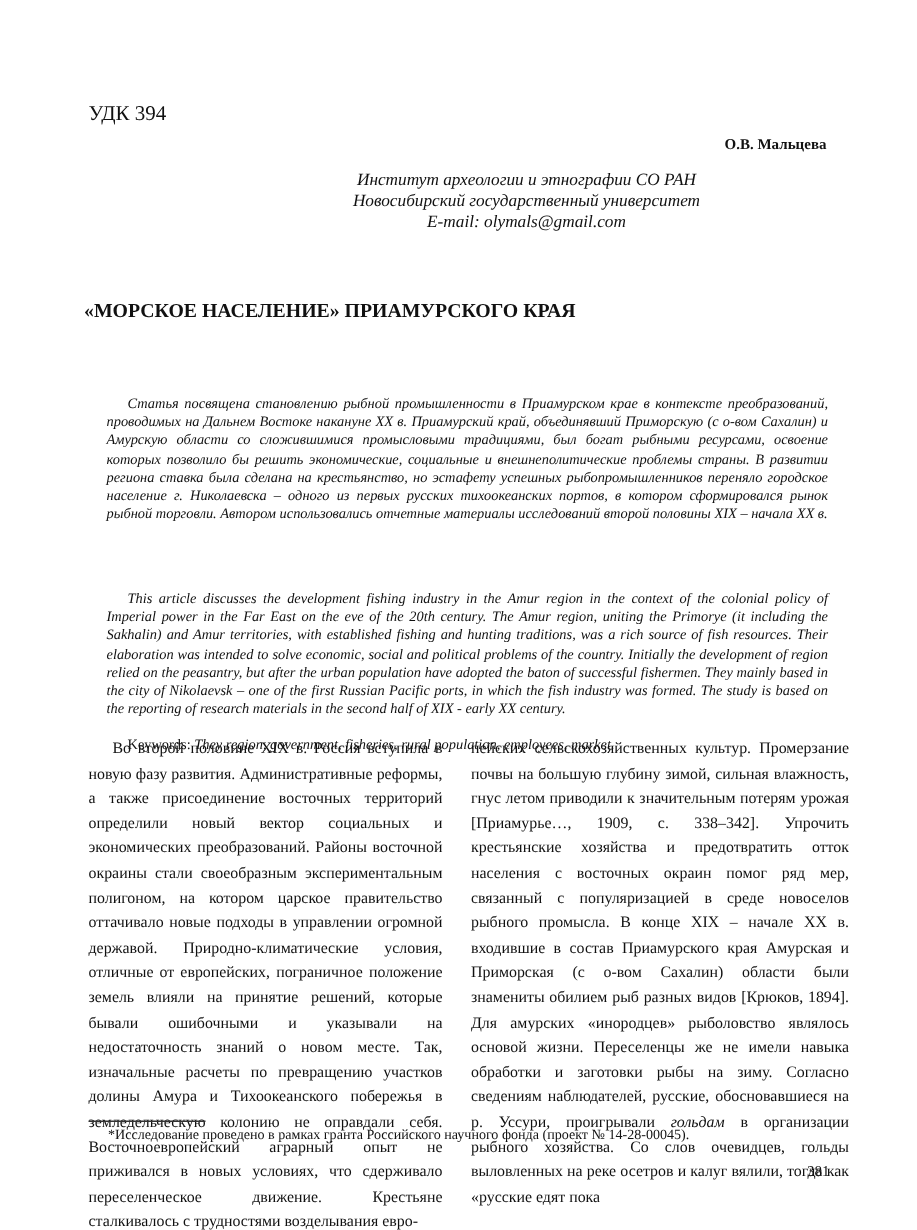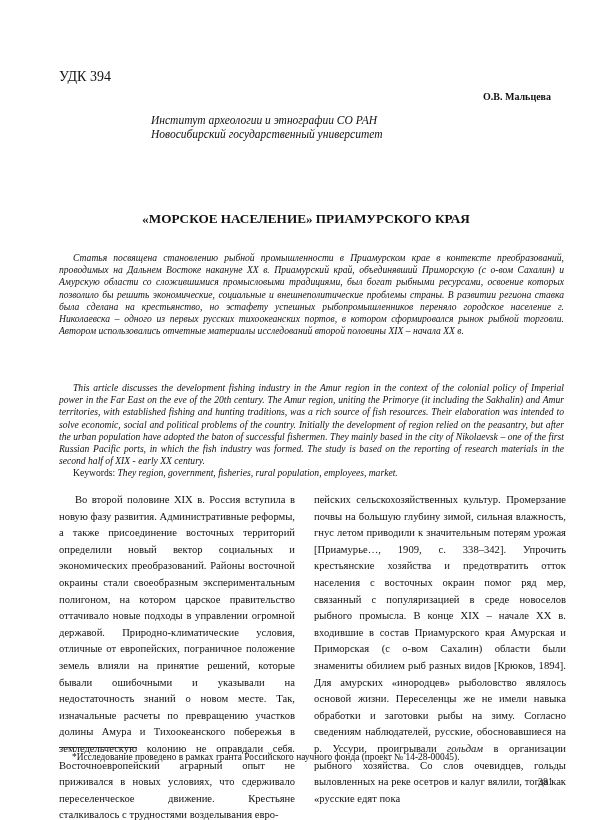--- a/index.html
+++ b/index.html
@@ -1,24 +1,24 @@
 <!DOCTYPE html>
 <html><head>
 <meta charset="utf-8">
 <style>
   html, body { margin: 0; padding: 0; background: #ffffff; }
   body { width: 611px; height: 820px; position: relative; overflow: hidden;
          font-family: "Liberation Serif", "DejaVu Serif", serif; color: #111; }
   .abs { position: absolute; }
   #udk { left: 59px; top: 69px; font-size: 14px; }
   #author { right: 60px; top: 91px; font-size: 10px; font-weight: bold; }
-  #affil { right: 60px; top: 113px; width: 400px; text-align: left; font-style: italic; font-size: 11.5px; line-height: 14px; }
-  #title { left: 56px; width: 500px; top: 210px; text-align: center; font-weight: bold; font-size: 13.2px; line-height: 17px; }
+  #affil { right: 60px; top: 113px; width: 400px; text-align: center; font-style: italic; font-size: 11.5px; line-height: 14px; }
+  #title { left: 56px; width: 500px; top: 198px; font-weight: bold; font-size: 13.2px; line-height: 17px; }
   .abstract { left: 59px; width: 505px; font-size: 9.6px; line-height: 12.2px; text-align: justify; }
-  .abstract p { margin: 0; text-indent: 14px; }
+  .abstract p { margin: 12px; text-indent: 14px; }
   #abs-ru { top: 252px; font-style: italic; }
   #abs-en { top: 382px; font-style: italic; }
   .kw { font-style: normal; }
   .kw i { font-style: italic; }
   .col { top: 492px; width: 236px; font-size: 10.6px; line-height: 16.6px; text-align: justify; }
   .col p { margin: 0; }
   #col-left { left: 59px; }
   #col-left p { text-indent: 16px; }
   #col-right { left: 314px; width: 252px; }
   #fn-rule { left: 59px; top: 747px; width: 78px; height: 0; border-top: 0.8px solid #333; }
@@ -27,20 +27,21 @@
   sup { font-size: 7px; }
 </style>
 </head>
 <body>
 
 <div id="udk" class="abs">УДК 394</div>
 <div id="author" class="abs">О.В. Мальцева</div>
 <div id="affil" class="abs">
   <div>Институт археологии и этнографии СО РАН</div>
   <div>Новосибирский государственный университет</div>
+  <div>E-mail: olymals@gmail.com</div>
 </div>
 
 <div id="title" class="abs">
   <div>«МОРСКОЕ НАСЕЛЕНИЕ» ПРИАМУРСКОГО КРАЯ</div>
 </div>
 
 <div id="abs-ru" class="abs abstract">
   <p>Статья посвящена становлению рыбной промышленности в Приамурском крае в контексте преобразований, проводимых на Дальнем Востоке накануне XX в. Приамурский край, объединявший Приморскую (с о-вом Сахалин) и Амурскую области со сложившимися промысловыми традициями, был богат рыбными ресурсами, освоение которых позволило бы решить экономические, социальные и внешнеполитические проблемы страны. В развитии региона ставка была сделана на крестьянство, но эстафету успешных рыбопромышленников переняло городское население г. Николаевска – одного из первых русских тихоокеанских портов, в котором сформировался рынок рыбной торговли. Автором использовались отчетные материалы исследований второй половины XIX – начала XX в.</p>
 </div>
 

